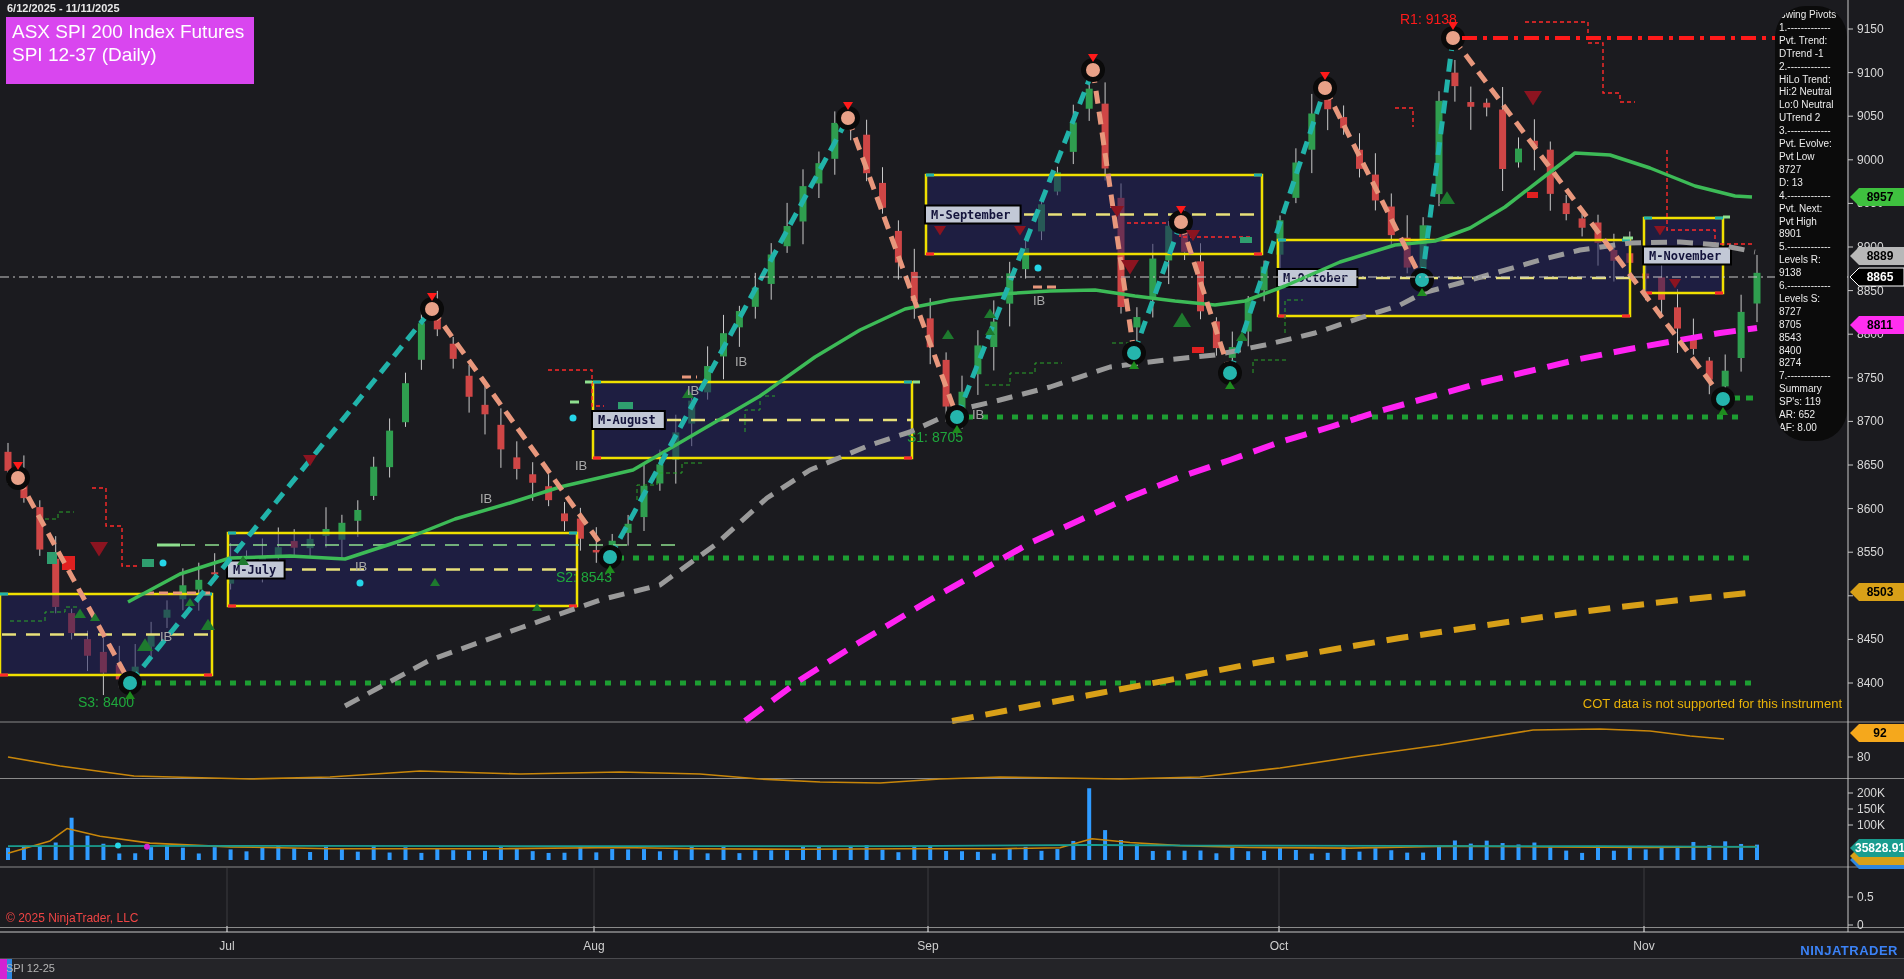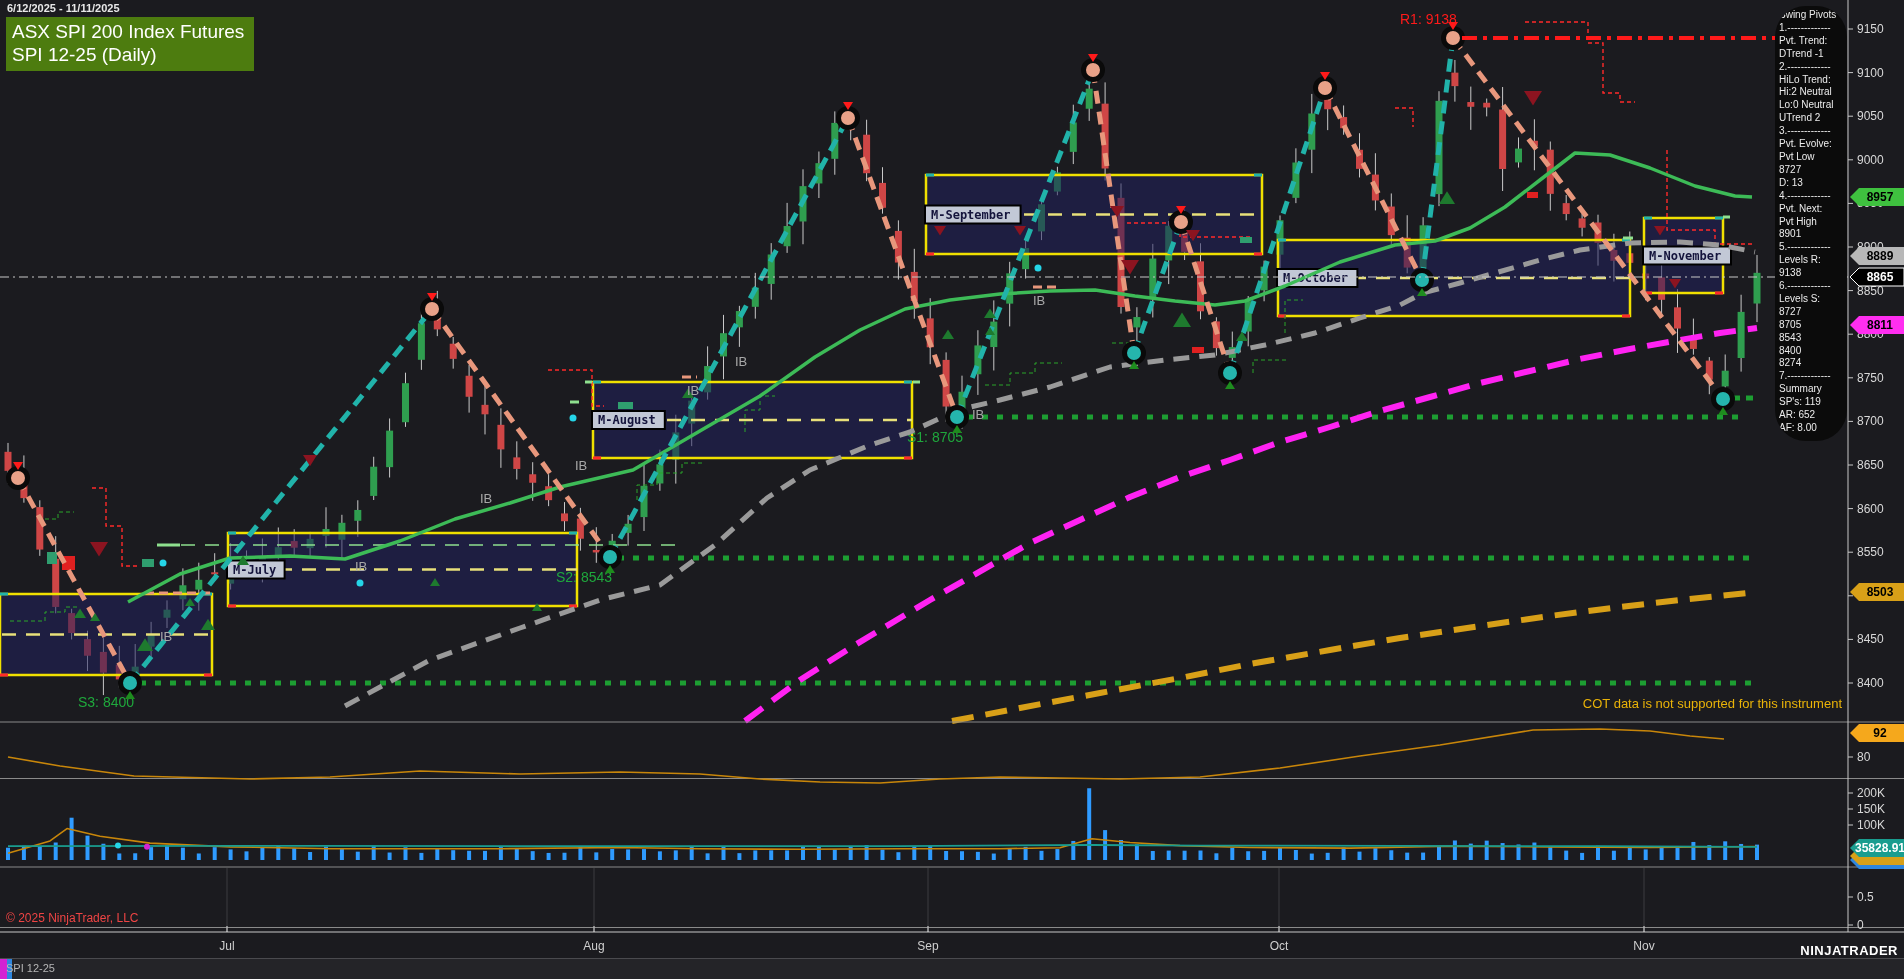--- a/index.html
+++ b/index.html
@@ -1,39 +1,39 @@
 <!DOCTYPE html>
 <html><head>
 <meta charset="utf-8">
 <style>
   html,body{margin:0;padding:0;background:#111114;}
   #stage{position:relative;width:1904px;height:979px;background:#1b1b1f;overflow:hidden;
          font-family:"Liberation Sans","DejaVu Sans",sans-serif;}
   #chart-svg{position:absolute;left:0;top:0;}
   .hdr-date{position:absolute;left:7px;top:2px;color:#e8e8e8;font-size:11px;font-weight:bold;z-index:30;}
-  .title-box{position:absolute;left:6px;top:17px;background:#4d7c0f;color:#fff;padding:3px 10px 5px 6px;
+  .title-box{position:absolute;left:6px;top:17px;background:#d946ef;color:#fff;padding:3px 10px 18px 6px;
              font-size:19px;line-height:23px;z-index:30;}
   .side-panel{position:absolute;left:1775px;top:6px;width:66px;background:#0b0b0b;color:#ececec;
               font-size:10px;line-height:12.9px;padding:3px 2px 6px 4px;z-index:40;white-space:nowrap;overflow:hidden;border-radius:31px;}
   .cot-note{position:absolute;right:62px;top:696px;color:#eab308;font-size:13px;z-index:25;}
   .copyright{position:absolute;left:6px;top:911px;color:#ef4444;font-size:12px;z-index:25;}
   .tabbar{position:absolute;left:0;top:958px;width:1904px;height:21px;background:#242428;border-top:1px solid #4a4a4e;z-index:35;}
   .tab-label{position:absolute;left:6px;top:3px;color:#b5b5b5;font-size:11px;}
-  .brand{position:absolute;right:6px;top:-16px;color:#ffffff;font-size:13px;font-weight:bold;letter-spacing:.5px;}
+  .brand{position:absolute;right:6px;top:-16px;color:#3b82f6;font-size:13px;font-weight:bold;letter-spacing:.5px;}
   .tab-corner{position:absolute;left:0;top:0;width:7px;height:21px;background:#d323d3;}
   .tab-corner2{position:absolute;left:7px;top:0;width:5px;height:21px;background:#2e86de;}
 </style>
 </head>
 <body>
 <div id="stage">
 
 <div class="hdr-date">6/12/2025 - 11/11/2025</div>
 <div class="title-box">
   <div>ASX SPI 200 Index Futures</div>
-  <div>SPI 12-25 (Daily)</div>
+  <div>SPI 12-37 (Daily)</div>
 </div>
 
 <svg id="chart-svg" width="1904" height="979">
       <rect x="0" y="0" width="1904" height="979" fill="#1b1b1f"></rect>
       <line x1="8" y1="442.9359613555805" x2="8" y2="483.6313007495942" stroke="#c9c9c9" stroke-width="1"></line>
       <rect x="4.5" y="451.82496274101317" width="7" height="19.015435317827382" fill="#cf4646"></rect>
       <line x1="23.9" y1="455.4374285244271" x2="23.9" y2="502.691116904707" stroke="#c9c9c9" stroke-width="1"></line>
       <rect x="20.4" y="479.0610707992843" width="7" height="19.058848657694796" fill="#cf4646"></rect>
       <line x1="39.8" y1="500.29131551715597" x2="39.8" y2="555.8597633640064" stroke="#c9c9c9" stroke-width="1"></line>
       <rect x="36.3" y="507.1081787130796" width="7" height="42.443747943468" fill="#cf4646"></rect>

